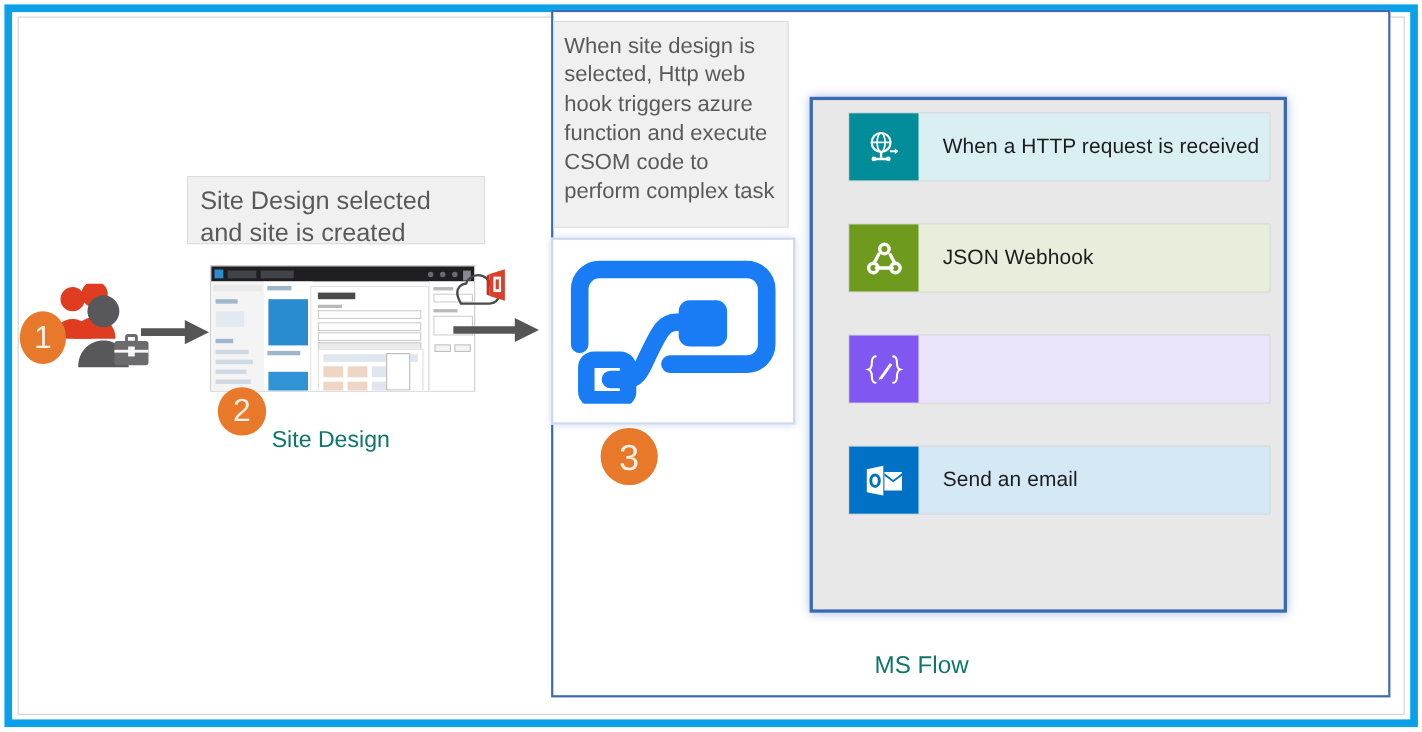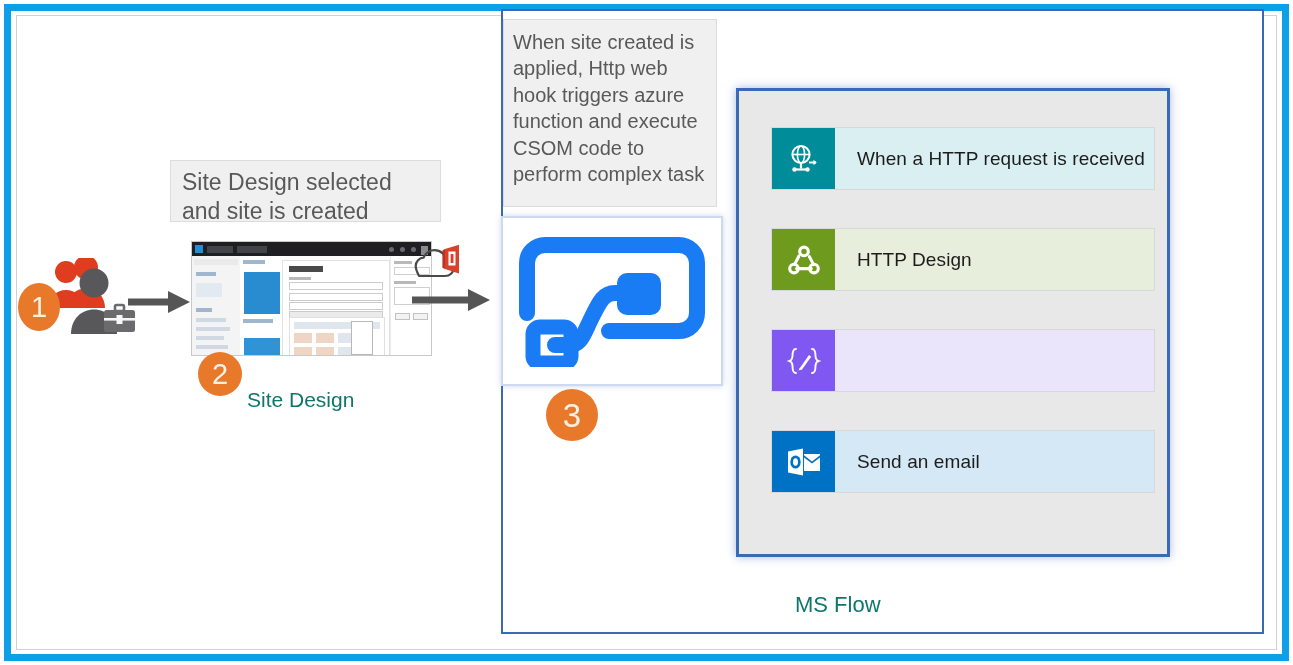--- a/index.html
+++ b/index.html
@@ -200,21 +200,21 @@
 
   
   .flow-panel {
     position: absolute;
     left: 736px; top: 88px;
     width: 434px; height: 469px;
     background: #e8e8e8;
     border: 3px solid #3b6ab5;
     box-sizing: border-box;
     box-shadow: 0 0 9px rgba(60,100,180,0.45);
-    padding: 36px 12px 0 32px;
+    padding: 11px 12px 0 32px;
   }
   .flow-row {
     display: flex;
     align-items: stretch;
     height: 63px;
     margin-bottom: 38px;
     border: 1px solid #d8d8d8;
     box-sizing: border-box;
     width: 100%;
   }
@@ -350,21 +350,21 @@
       <rect x="43.6" y="16" width="2.9" height="9" fill="#d9412b"></rect>
     </svg>
   </div>
 
   <div class="arrow arrow-2">
     <svg width="78" height="26" viewBox="0 0 78 26">
       <path d="M0 9.5h56V2l22 11-22 11v-7.5H0z" fill="#555555"></path>
     </svg>
   </div>
 
-  <div class="callout callout-webhook">When site created is applied, Http web hook triggers azure function and execute CSOM code to perform complex task</div>
+  <div class="callout callout-webhook">When site design is selected, Http web hook triggers azure function and execute CSOM code to perform complex task</div>
 
   <div class="flow-card">
     <svg width="190" height="132" viewBox="0 0 190 132">
       <g fill="none" stroke="#1a7cf5" stroke-width="16" stroke-linecap="round" stroke-linejoin="round">
         <path d="M10 78V28a18 18 0 0 1 18-18h134a18 18 0 0 1 18 18v50a18 18 0 0 1-18 18H92"></path>
         <path d="M38 110h14c12 0 14-10 22-26s12-26 24-26h16"></path>
       </g>
       <rect x="100" y="38" width="44" height="42" rx="10" fill="#1a7cf5"></rect>
       <rect x="16" y="92" width="38" height="36" rx="7" fill="none" stroke="#1a7cf5" stroke-width="15"></rect>
     </svg>
@@ -396,21 +396,21 @@
           <g fill="none" stroke="#ffffff" stroke-width="3.1" stroke-linecap="round">
             <path d="M11.8 13.2L7.6 21.4"></path>
             <path d="M22.4 13.6l4.2 8"></path>
             <path d="M9.6 25.6h14.6"></path>
           </g>
           <circle cx="17" cy="8.4" r="4.3" fill="none" stroke="#ffffff" stroke-width="3.1"></circle>
           <circle cx="7" cy="25.6" r="4.3" fill="none" stroke="#ffffff" stroke-width="3.1"></circle>
           <circle cx="27" cy="25.6" r="4.3" fill="none" stroke="#ffffff" stroke-width="3.1"></circle>
         </svg>
       </div>
-      <div class="flow-label">HTTP Design</div>
+      <div class="flow-label">JSON Webhook</div>
     </div>
 
     <div class="flow-row" style="background:#ebe5fb;">
       <div class="flow-icon" style="background:#8057f0;">
         <svg width="38" height="34" viewBox="0 0 38 34">
           <g fill="none" stroke="#ffffff" stroke-width="1.9" stroke-linecap="round">
             <path d="M11 5c-3.4 0-3.4 5.5-3.4 5.5S7.6 16 4.6 17c3 1 3 6.5 3 6.5S7.6 29 11 29"></path>
             <path d="M27 5c3.4 0 3.4 5.5 3.4 5.5S30.4 16 33.4 17c-3 1-3 6.5-3 6.5S30.4 29 27 29"></path>
           </g>
           <path d="M14.5 24.5l9.5-13.5 2.2 1.7-9.6 13.4z" fill="#ffffff"></path>

